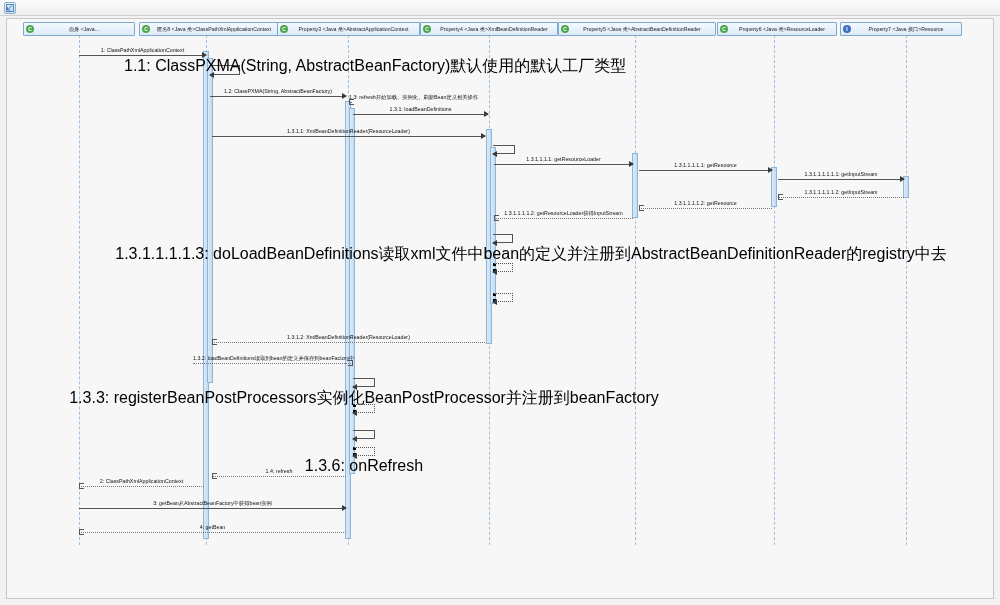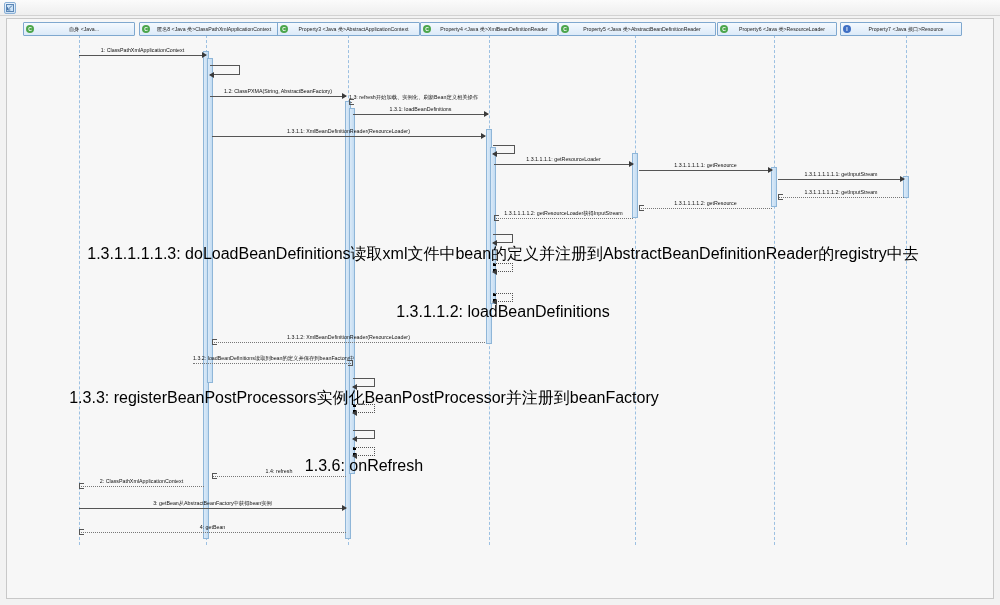--- a/index.html
+++ b/index.html
@@ -179,20 +179,21 @@
         <div class="act" style="left: 896px; top: 157px; height: 22px;"></div>
         <div class="msg r" style="left: 72px; top: 36px; width: 127px;">
           <div class="line"></div>
           <div class="arrow"></div>
           <div class="mlabel">1: ClassPathXmlApplicationContext</div>
         </div>
         <div class="selfmsg" style="left: 203px; top: 46px; width: 30px; height: 10px;">
           <div class="sbox"></div>
           <div class="sarrow"></div>
         </div>
+        <div class="slabel" style="position: absolute; white-space: nowrap; left: 117px; top: 37px;">1.1: ClassPXMA(String, AbstractBeanFactory)默认使用的默认工厂类型</div>
         <div class="msg r" style="left: 203px; top: 77px; width: 136px;">
           <div class="line"></div>
           <div class="arrow"></div>
           <div class="mlabel">1.2: ClassPXMA(String, AbstractBeanFactory)</div>
         </div>
         <div class="msg l ret" style="left: 342px; top: 83px; width: 2px;">
           <div class="line"></div>
           <div class="arrow"></div>
           <div class="mlabel">1.3: refresh开始加载、实例化、刷新Bean定义相关操作</div>
         </div>
@@ -237,30 +238,29 @@
         </div>
         <div class="msg l ret" style="left: 487px; top: 199px; width: 139px;">
           <div class="line"></div>
           <div class="arrow"></div>
           <div class="mlabel">1.3.1.1.1.1.2: getResourceLoader获得InputStream</div>
         </div>
         <div class="selfmsg" style="left: 486px; top: 215px; width: 20px; height: 9px;">
           <div class="sbox"></div>
           <div class="sarrow"></div>
         </div>
-        <div class="slabel" style="position: absolute; white-space: nowrap; left: 496px; top: 225px; transform: translateX(-50%); text-align: center;">1.3.1.1.1.1.3: doLoadBeanDefinitions读取xml文件中bean的定义并注册到AbstractBeanDefinitionReader的registry中去</div>
+        <div class="slabel" style="position: absolute; white-space: nowrap; left: 524px; top: 225px; transform: translateX(-50%); text-align: center;">1.3.1.1.1.1.3: doLoadBeanDefinitions读取xml文件中bean的定义并注册到AbstractBeanDefinitionReader的registry中去</div>
         <div class="selfmsg dash" style="left: 486px; top: 244px; width: 20px; height: 9px;">
           <div class="sbox"></div>
           <div class="sarrow"></div>
         </div>
         <div class="selfmsg dash" style="left: 486px; top: 274px; width: 20px; height: 9px;">
           <div class="sbox"></div>
           <div class="sarrow"></div>
         </div>
-        <div class="slabel" style="position: absolute; white-space: nowrap; left: 496px; top: 284px; transform: translateX(-50%); text-align: center;">1.3.1.1.2: loadBeanDefinitions</div>
         <div class="msg l ret" style="left: 205px; top: 323px; width: 273px;">
           <div class="line"></div>
           <div class="arrow"></div>
           <div class="mlabel">1.3.1.2: XmlBeanDefinitionReader(ResourceLoader)</div>
         </div>
         <div class="msg r ret" style="left: 186px; top: 344px; width: 160px;">
           <div class="line"></div>
           <div class="arrow"></div>
           <div class="mlabel">1.3.2: loadBeanDefinitions读取到bean的定义并保存到beanFactory中</div>
         </div>

